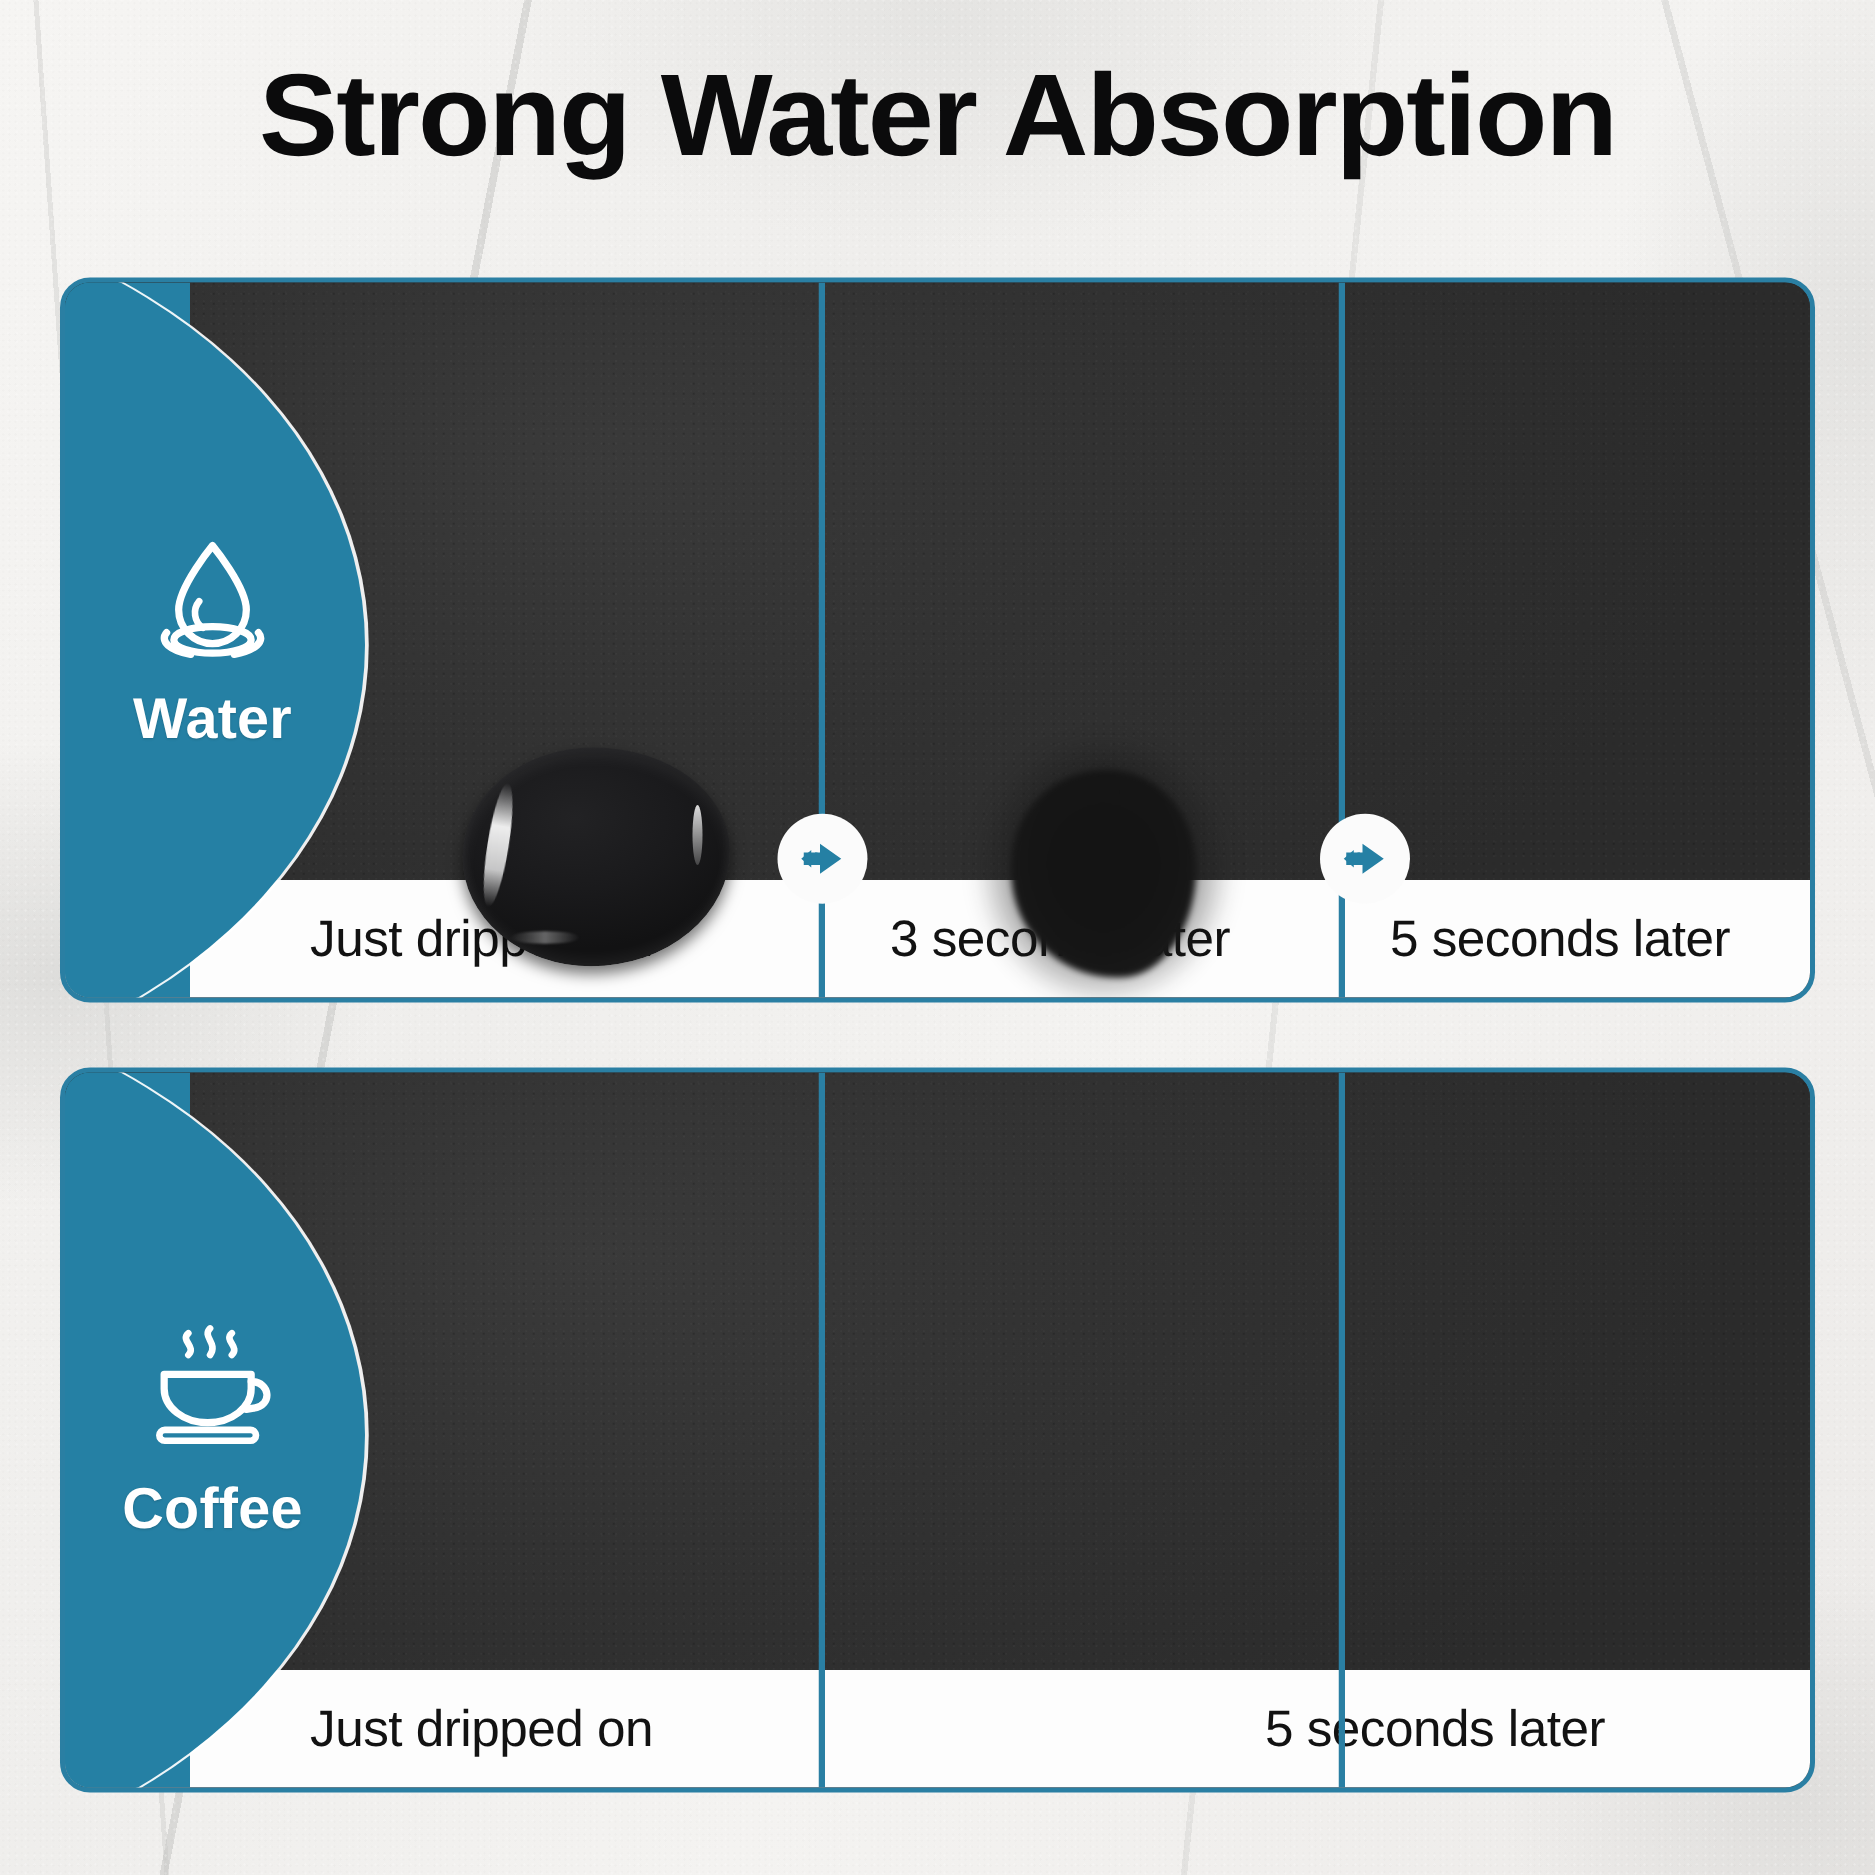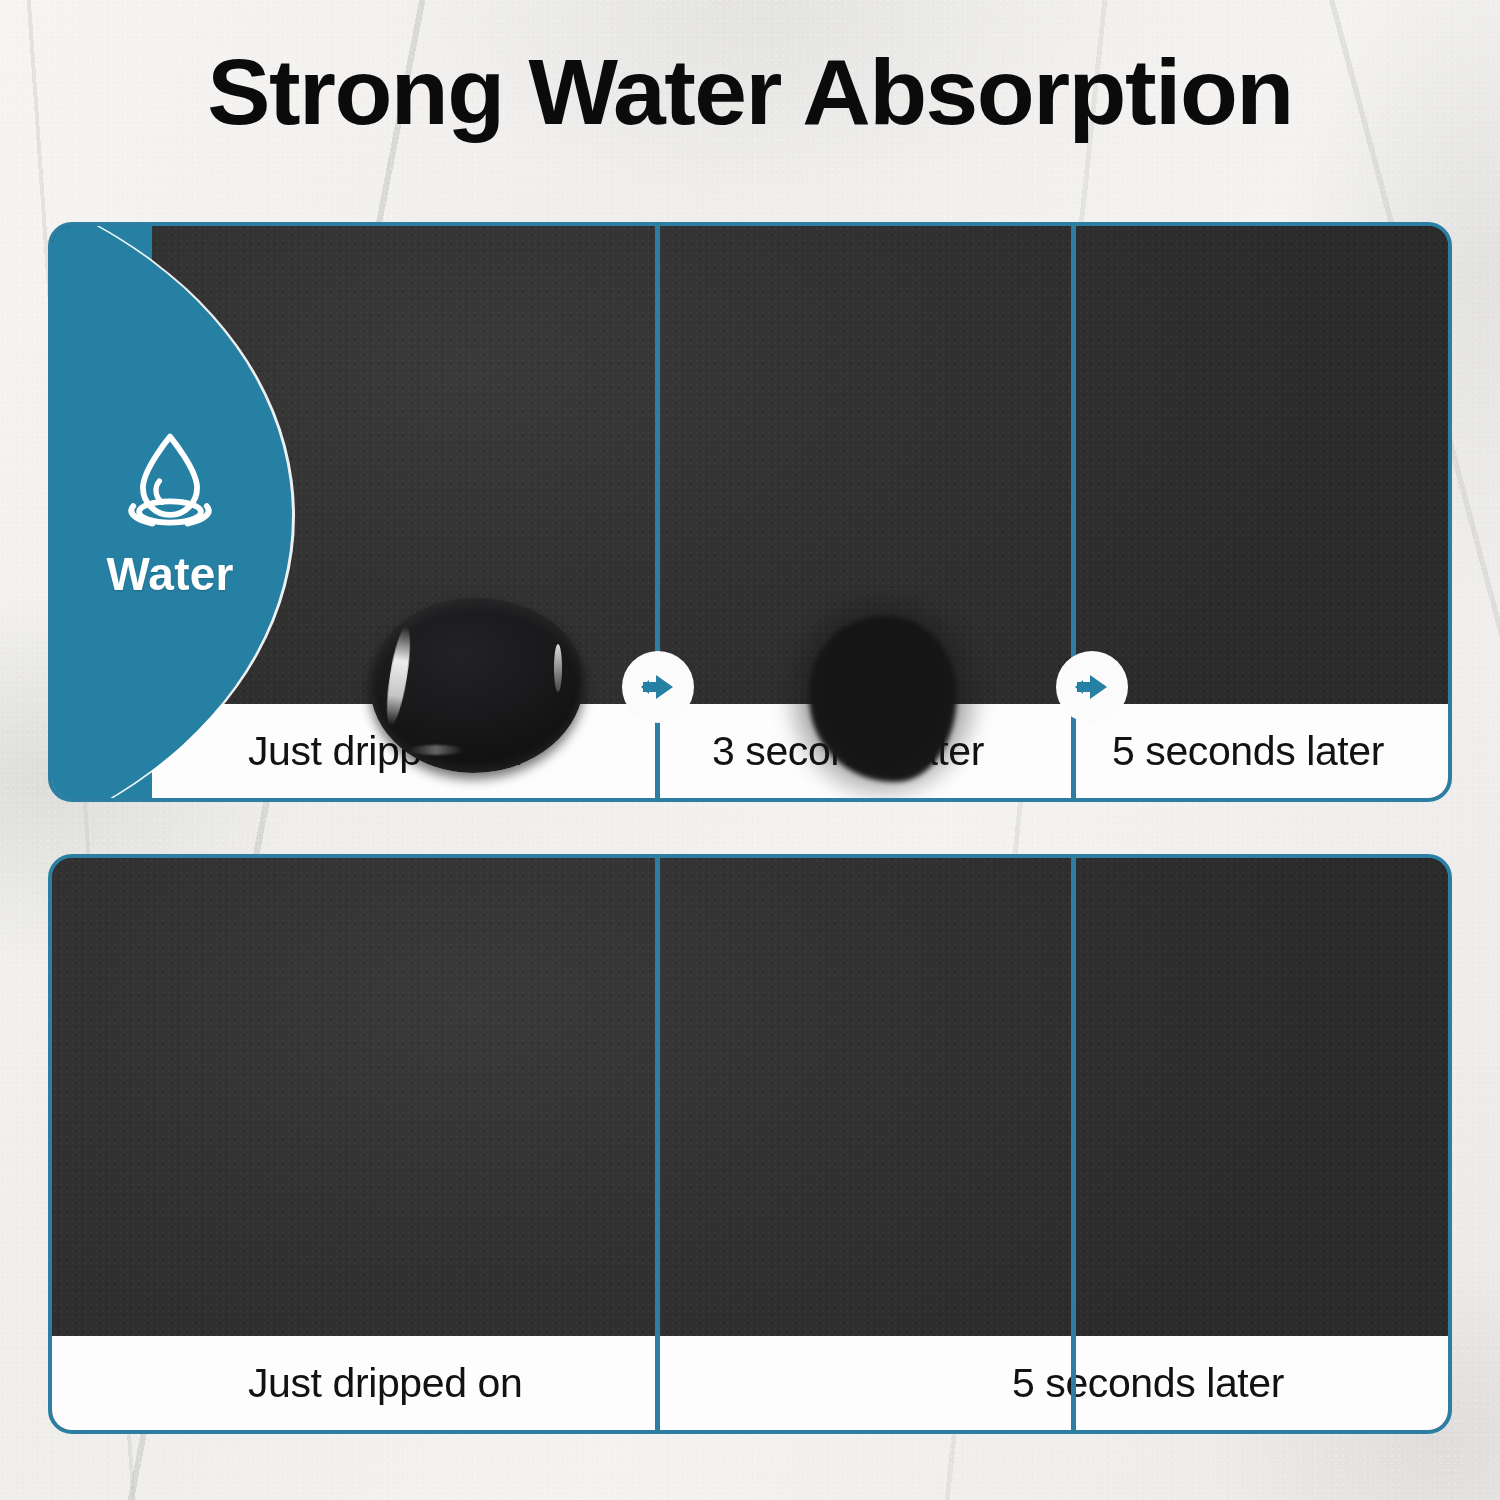--- a/index.html
+++ b/index.html
@@ -250,13 +250,28 @@
   </div>
 
   <div class="vdiv" style="left:603px"></div>
   <div class="vdiv" style="left:1019px"></div>
 
   <div class="captions">
     <div class="caption">Just dripped on</div>
     <div class="caption">5 seconds later</div>
   </div>
 
+  <div class="label-panel">
+    <div class="blue-square"></div>
+    <div class="blue"></div>
+    <div class="label-content">
+      <svg class="label-icon" viewBox="0 0 120 120">
+        <path d="M40 12 c-7 6 7 11 0 18" fill="none" stroke="#fff" stroke-width="5.5" stroke-linecap="round"></path>
+        <path d="M58 8 c-7 7 7 12 0 22" fill="none" stroke="#fff" stroke-width="5.5" stroke-linecap="round"></path>
+        <path d="M76 12 c-7 6 7 11 0 18" fill="none" stroke="#fff" stroke-width="5.5" stroke-linecap="round"></path>
+        <path d="M20 46 h72 v12 a36 28 0 0 1 -72 0 Z" fill="none" stroke="#fff" stroke-width="6" stroke-linejoin="round"></path>
+        <path d="M92 52 c16 0 18 20 2 22 l-6 1" fill="none" stroke="#fff" stroke-width="6" stroke-linecap="round"></path>
+        <rect x="16" y="92" width="80" height="9" rx="4.5" fill="none" stroke="#fff" stroke-width="5.5"></rect>
+      </svg>
+      <div class="label-text">Coffee</div>
+    </div>
+  </div>
 </div>
 
 </body></html>

